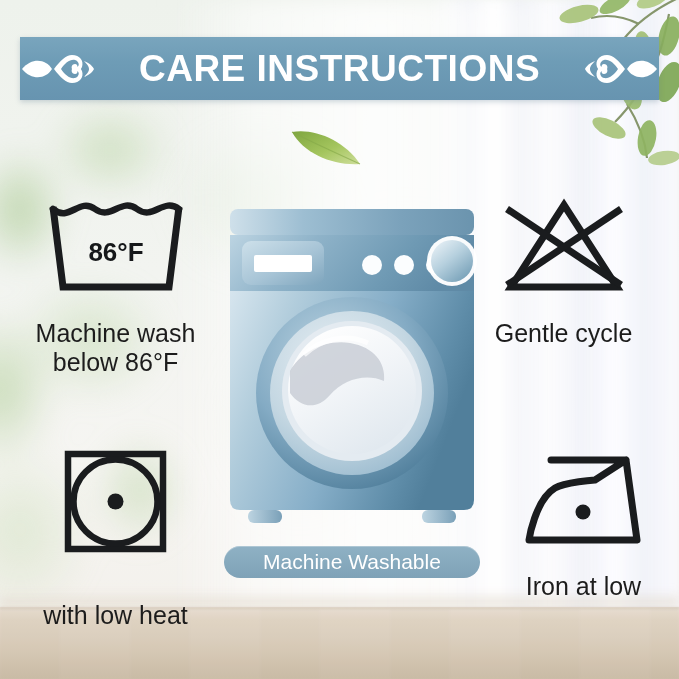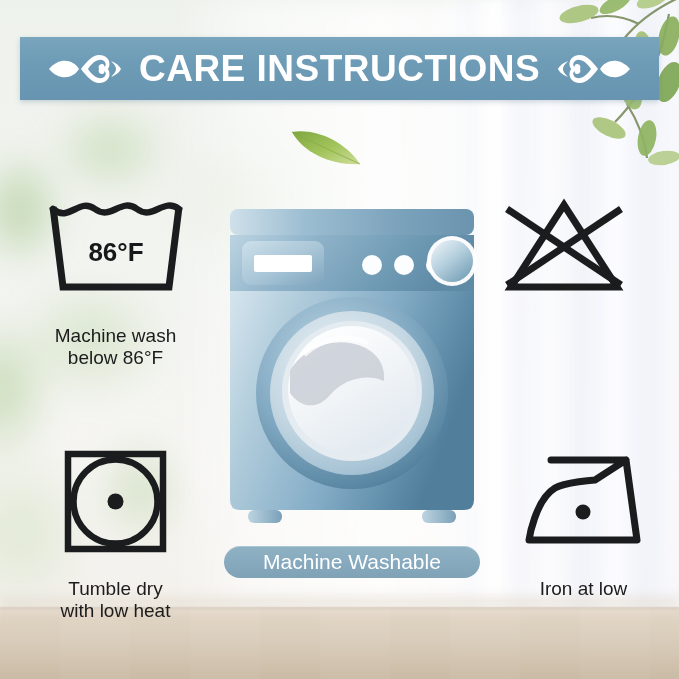--- a/index.html
+++ b/index.html
@@ -111,21 +111,21 @@
 
   
   .banner {
     position: absolute;
     left: 20px; top: 37px;
     width: 639px; height: 63px;
     background: linear-gradient(to bottom, #79a5bd 0%, #6e9cb6 40%, #6794b0 100%);
     box-shadow: 0 2px 5px rgba(90,120,140,.28);
     display: flex;
     align-items: center;
-    justify-content: center;
+    justify-content: space-between;
     gap: 18px;
   }
   .banner-title {
     color: #ffffff;
     font-size: 37px;
     font-weight: bold;
     letter-spacing: 0.5px;
     white-space: nowrap;
     font-family: "Liberation Sans", sans-serif;
   }
@@ -136,24 +136,24 @@
   .care-item {
     position: absolute;
     width: 215px;
     display: flex;
     flex-direction: column;
     align-items: center;
     gap: 15px;
   }
   .care-item .sym { height: 112px; display: flex; align-items: center; justify-content: center; }
   .care-label {
-    margin-top: 6px;
+    margin-top: 0;
     text-align: center;
     color: #1c1c1c;
-    font-size: 19px;
+    font-size: 25px;
     line-height: 1.14;
     font-family: "Liberation Sans", sans-serif;
   }
   #care-wash   { left: 8px;   top: 192px; }
   #care-bleach { left: 456px; top: 192px; }
   #care-dry    { left: 8px;   top: 445px; }
   #care-iron   { left: 476px; top: 445px; }
 
   .tub-temp {
     font-size: 26px;
@@ -267,34 +267,34 @@
 
   <div class="care-item" id="care-bleach">
     <div class="sym">
       <svg width="150" height="106" viewBox="0 0 150 106">
         <path d="M75 10 L128 92 L22 92 Z" fill="none" stroke="#1a1c1e" stroke-width="7" stroke-linejoin="miter"></path>
         <path d="M18 14 L132 90" stroke="#1a1c1e" stroke-width="7" stroke-linecap="butt"></path>
         <path d="M132 14 L18 90" stroke="#1a1c1e" stroke-width="7" stroke-linecap="butt"></path>
       </svg>
     </div>
     <div class="care-label">
-      <br>
+      <span>Gentle cycle</span><br>
     </div>
   </div>
 
   <div class="care-item" id="care-dry">
     <div class="sym">
       <svg width="150" height="106" viewBox="0 0 150 106">
         <rect x="27" y="6" width="95" height="95" fill="none" stroke="#1a1c1e" stroke-width="6.5"></rect>
         <circle cx="74.5" cy="53.5" r="42" fill="none" stroke="#1a1c1e" stroke-width="6.5"></circle>
         <circle cx="74.5" cy="53.5" r="8" fill="#1a1c1e"></circle>
       </svg>
     </div>
     <div class="care-label">
-      <span>Tumble dry</span><br>
+      <br>
       <span>with low heat</span>
     </div>
   </div>
 
   <div class="care-item" id="care-iron">
     <div class="sym">
       <svg width="150" height="106" viewBox="0 0 150 106">
         <path d="M42 12 L117 12 L128 92 L20 92 C20 92 26 52 46 40 C56 34 86 32 86 32 L117 12" fill="none" stroke="#1a1c1e" stroke-width="7" stroke-linejoin="round" stroke-linecap="round"></path>
         <circle cx="74" cy="64" r="7.5" fill="#1a1c1e"></circle>
       </svg>

